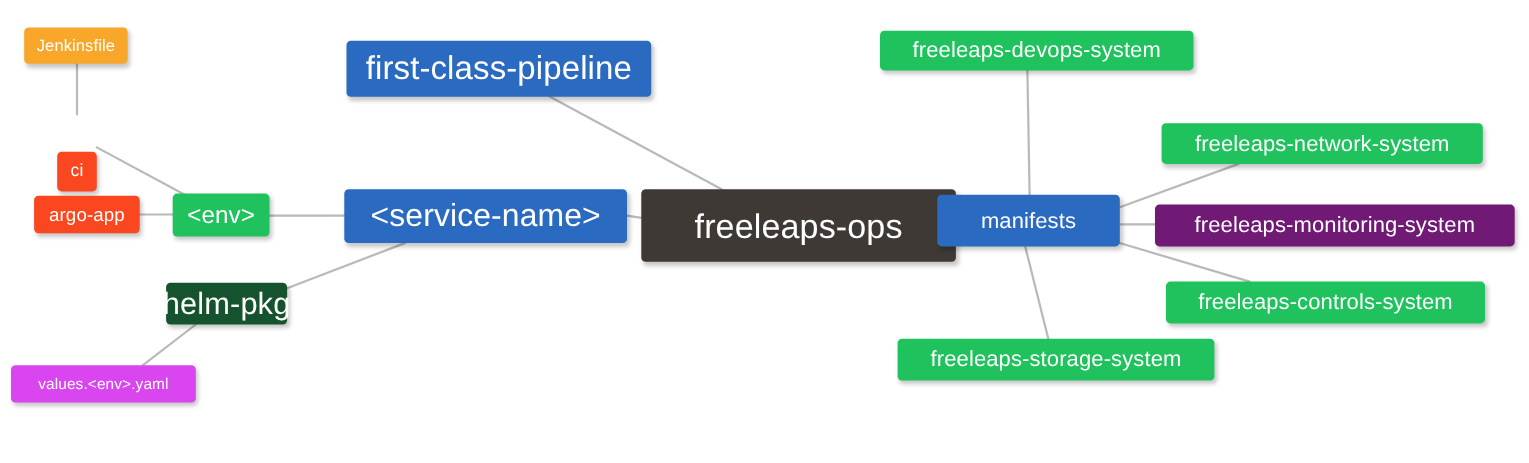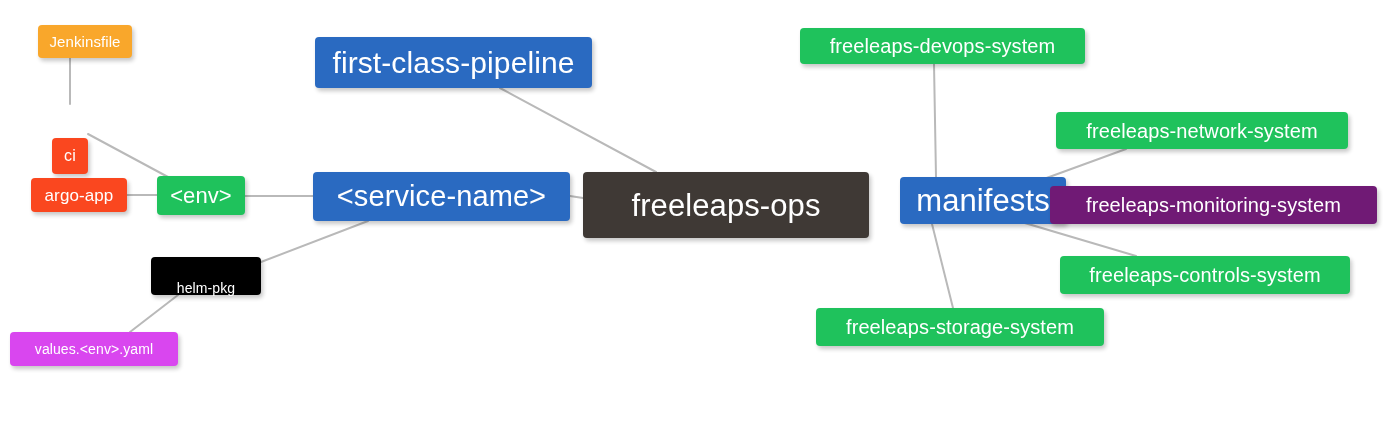--- a/index.html
+++ b/index.html
@@ -81,48 +81,48 @@
       <line x1="570" y1="196" x2="583" y2="198" class="edge" stroke="#b9b9b9"></line>
       <line x1="845" y1="200" x2="852" y2="200" class="edge" stroke="#b9b9b9"></line>
       <line x1="936" y1="177" x2="934" y2="64" class="edge" stroke="#b9b9b9"></line>
       <line x1="1008" y1="192" x2="1126" y2="149" class="edge" stroke="#b9b9b9"></line>
       <line x1="1008" y1="204" x2="1050" y2="204" class="edge" stroke="#b9b9b9"></line>
       <line x1="1008" y1="218" x2="1136" y2="256" class="edge" stroke="#b9b9b9"></line>
       <line x1="932" y1="224" x2="953" y2="308" class="edge" stroke="#b9b9b9"></line>
     </svg>
 
   <div id="node-layer">
-      <div class="node node-orange" style="left: 22px; top: 25px; width: 94px; height: 33px; font-size: 15px; background: rgb(249, 167, 43); margin-left: 16px;">
+      <div class="node node-orange" style="left: 22px; top: 25px; width: 94px; height: 33px; font-size: 15px; background: rgb(249, 167, 43);">
         <span>Jenkinsfile</span>
       </div>
       <div class="node node-red" style="left: 52px; top: 104px; width: 36px; height: 36px; font-size: 16px; background: rgb(250, 71, 31); margin-top: 34px;">
         <span>ci</span>
       </div>
       <div class="node node-red" style="left: 31px; top: 178px; width: 96px; height: 34px; font-size: 17px; background: rgb(250, 71, 31);">
         <span>argo-app</span>
       </div>
       <div class="node node-green" style="left: 157px; top: 176px; width: 88px; height: 39px; font-size: 22px; background: rgb(31, 194, 92);">
         <span>&lt;env&gt;</span>
       </div>
-      <div class="node node-green" style="left: 151px; top: 257px; width: 110px; height: 38px; font-size: 14px; background: #000000; align-items: flex-end;">
+      <div class="node node-green" style="left: 151px; top: 257px; width: 110px; height: 38px; font-size: 28px; background: #14532d;">
         <span>helm-pkg</span>
       </div>
       <div class="node node-red" style="left: 10px; top: 332px; width: 168px; height: 34px; font-size: 14px; background: #d946ef;">
         <span>values.&lt;env&gt;.yaml</span>
       </div>
       <div class="node node-blue" style="left: 315px; top: 37px; width: 277px; height: 51px; font-size: 30px; background: rgb(42, 106, 193);">
         <span>first-class-pipeline</span>
       </div>
       <div class="node node-blue" style="left: 313px; top: 172px; width: 257px; height: 49px; font-size: 29px; background: rgb(42, 106, 193);">
         <span>&lt;service-name&gt;</span>
       </div>
       <div class="node node-root" style="left: 583px; top: 172px; width: 286px; height: 66px; font-size: 31px; background: rgb(63, 57, 53);">
         <span>freeleaps-ops</span>
       </div>
-      <div class="node node-blue" style="left: 900px; top: 177px; width: 166px; height: 47px; font-size: 31px; background: rgb(42, 106, 193);">
+      <div class="node node-blue" style="left: 852px; top: 177px; width: 166px; height: 47px; font-size: 20px; background: rgb(42, 106, 193);">
         <span>manifests</span>
       </div>
       <div class="node node-green" style="left: 800px; top: 28px; width: 285px; height: 36px; font-size: 20px; background: rgb(31, 194, 92);">
         <span>freeleaps-devops-system</span>
       </div>
       <div class="node node-green" style="left: 1056px; top: 112px; width: 292px; height: 37px; font-size: 20px; background: rgb(31, 194, 92);">
         <span>freeleaps-network-system</span>
       </div>
       <div class="node node-green" style="left: 1050px; top: 186px; width: 327px; height: 38px; font-size: 20px; background: #701a75;">
         <span>freeleaps-monitoring-system</span>

